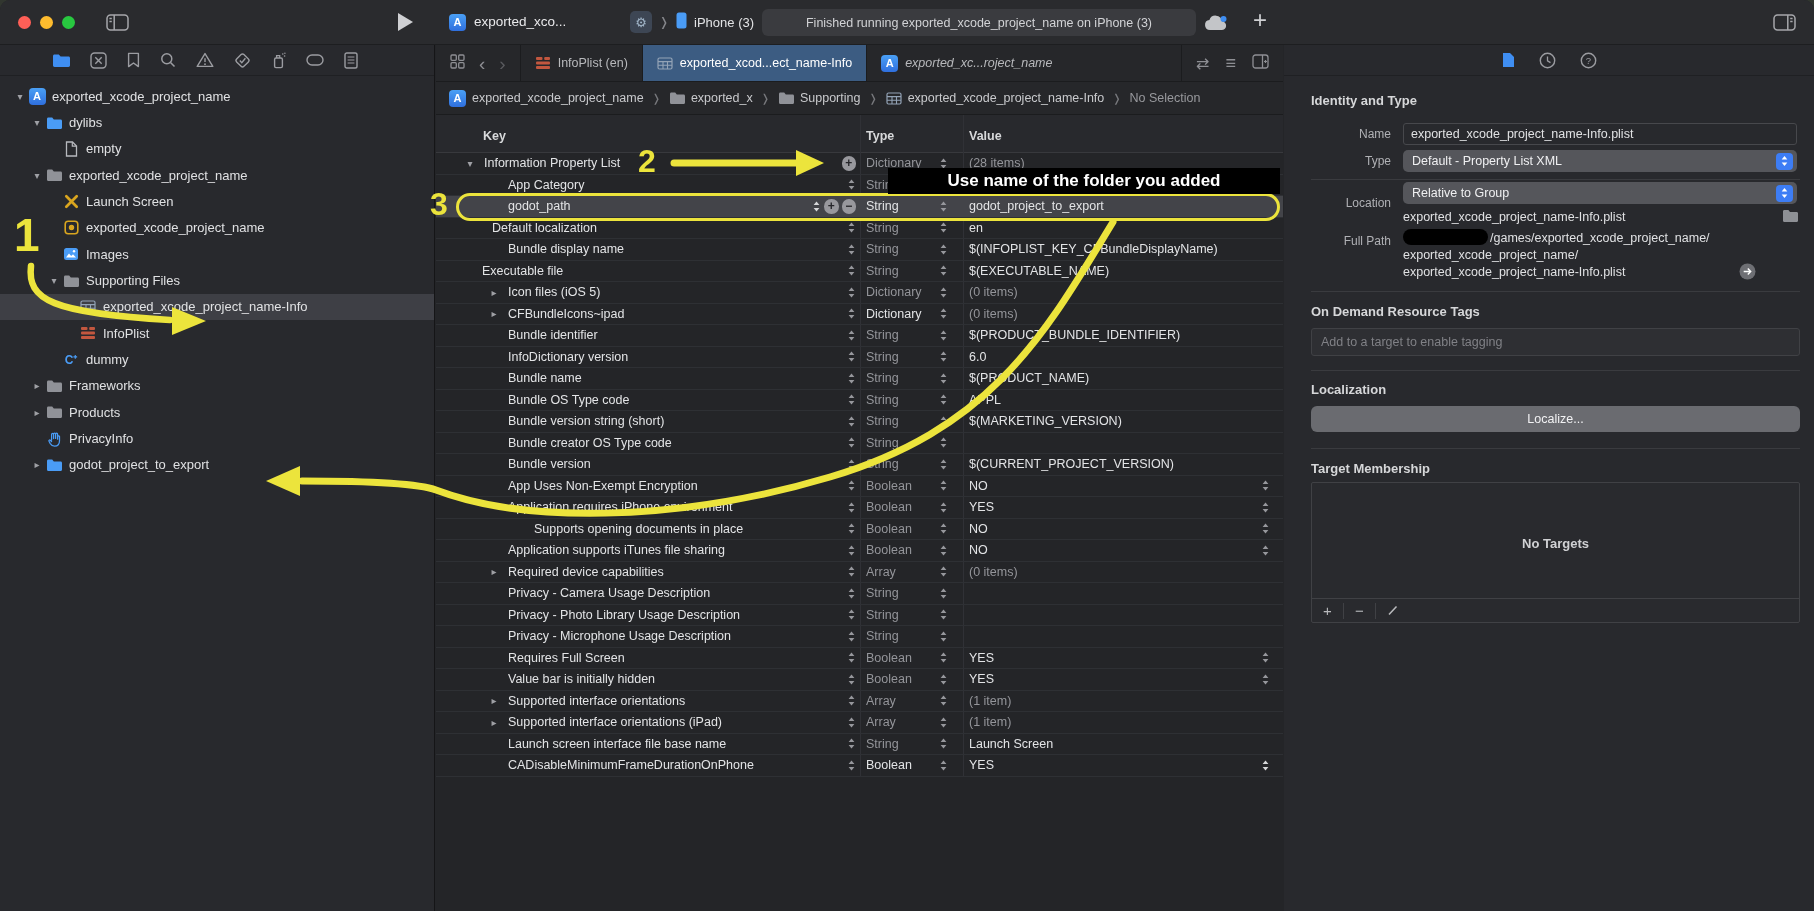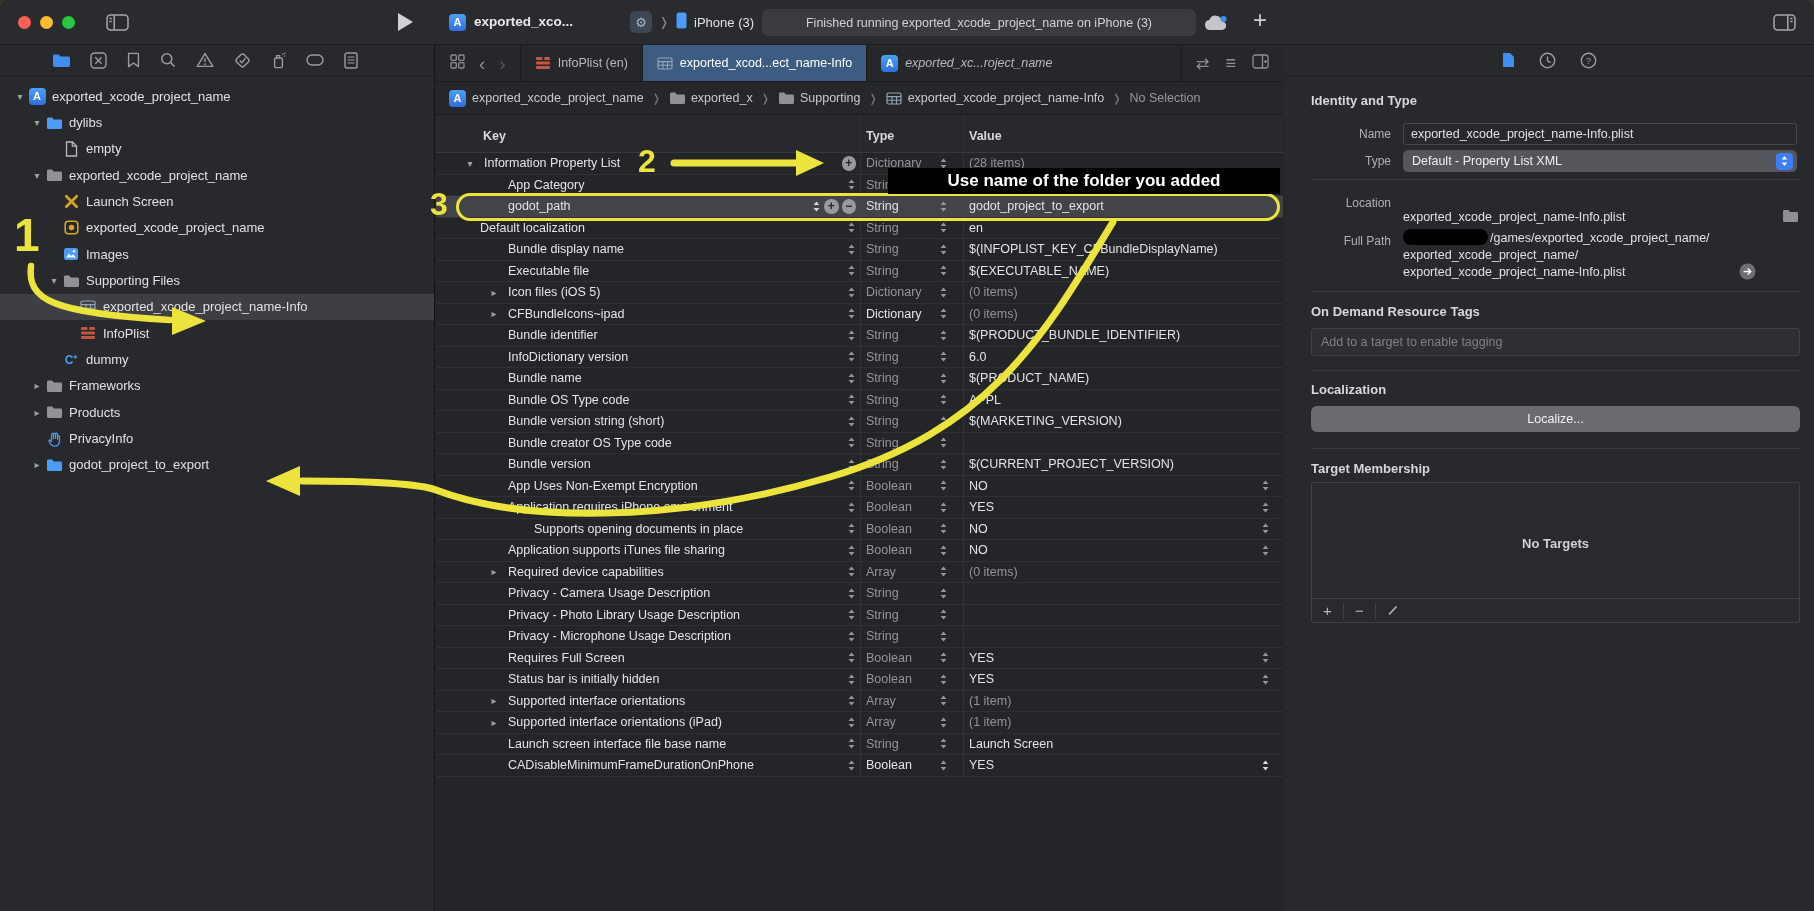--- a/index.html
+++ b/index.html
@@ -6,21 +6,21 @@
   *{box-sizing:border-box;}
   .stage{position:relative;width:1814px;height:911px;font-family:"Liberation Sans",sans-serif;
          background:#242528;overflow:hidden;border-radius:10px 10px 0 0;
          --annot:#ece43c;--ctlblue:#3d7df5;--selblue:#3c5c82;}
   
   .titlebar{position:absolute;left:0;top:0;width:1814px;height:45px;background:#2a2b2e;border-bottom:1px solid #1d1e20;}
   .tl{position:absolute;top:16px;width:13px;height:13px;border-radius:50%;}
   .toggle-btn{position:absolute;top:14px;color:#a6a7ab;}
   .play-btn{position:absolute;left:398px;top:13px;width:0;height:0;border-left:15px solid #cfd0d3;border-top:9px solid transparent;border-bottom:9px solid transparent;}
   .win-title{position:absolute;left:449px;top:12px;display:flex;align-items:center;gap:8px;}
-  .win-title .txt{color:#e9e9eb;font-size:13.5px;font-weight:bold;}
+  .win-title .txt{color:#e9e9eb;font-size:13.5px;font-weight:normal;}
   .scheme{position:absolute;left:630px;top:9px;display:flex;align-items:center;gap:7px;height:26px;}
   .gearbox{width:22px;height:22px;border-radius:5px;background:#3d4654;color:#9fb3c6;font-size:13px;display:flex;align-items:center;justify-content:center;}
   .crumb-sep{color:#85868b;font-size:12px;}
   .dev-label{color:#e2e3e5;font-size:13px;}
   .status-pill{position:absolute;left:762px;top:9px;width:434px;height:27px;background:#3a3b3f;border-radius:6px;
                color:#d2d3d6;font-size:12.5px;display:flex;align-items:center;justify-content:center;padding:0 12px;white-space:nowrap;}
   .cloud{position:absolute;left:1203px;top:13px;}
   .newtab{position:absolute;left:1253px;top:6px;color:#cfd0d3;font-size:24px;font-weight:300;}
   
   .navigator{position:absolute;left:0;top:45px;width:435px;bottom:0;background:#28292d;border-right:1px solid #151517;}
@@ -550,21 +550,21 @@
               <svg width="9" height="13" viewBox="0 0 9 13">
                 <path d="M4.5 1.4 7.4 4.9H1.6Z" fill="currentColor"></path>
                 <path d="M4.5 11.6 1.6 8.1h5.8Z" fill="currentColor"></path>
               </svg>
             </span>
           </div>
     <div class="vcell">godot_project_to_export</div>
 
   </div>
         <div class="prow">
-    <div class="kcell" style="padding-left:22px">
+    <div class="kcell" style="padding-left:34px">
             <span class="ksp"></span>
             <span class="klabel">Default localization</span>
           </div>
     <div class="kctrl">
             <span class="stepper">
               <svg width="9" height="13" viewBox="0 0 9 13">
                 <path d="M4.5 1.4 7.4 4.9H1.6Z" fill="currentColor"></path>
                 <path d="M4.5 11.6 1.6 8.1h5.8Z" fill="currentColor"></path>
               </svg>
             </span>
@@ -600,21 +600,21 @@
               <svg width="9" height="13" viewBox="0 0 9 13">
                 <path d="M4.5 1.4 7.4 4.9H1.6Z" fill="currentColor"></path>
                 <path d="M4.5 11.6 1.6 8.1h5.8Z" fill="currentColor"></path>
               </svg>
             </span>
           </div>
     <div class="vcell">$(INFOPLIST_KEY_CFBundleDisplayName)</div>
 
   </div>
         <div class="prow">
-    <div class="kcell" style="padding-left:50px">
+    <div class="kcell" style="padding-left:24px">
             <span class="ksp"></span>
             <span class="klabel">Executable file</span>
           </div>
     <div class="kctrl">
             <span class="stepper">
               <svg width="9" height="13" viewBox="0 0 9 13">
                 <path d="M4.5 1.4 7.4 4.9H1.6Z" fill="currentColor"></path>
                 <path d="M4.5 11.6 1.6 8.1h5.8Z" fill="currentColor"></path>
               </svg>
             </span>
@@ -1112,21 +1112,21 @@
               <svg width="9" height="13" viewBox="0 0 9 13">
                 <path d="M4.5 1.4 7.4 4.9H1.6Z" fill="currentColor"></path>
                 <path d="M4.5 11.6 1.6 8.1h5.8Z" fill="currentColor"></path>
               </svg>
             </span>
           </div>
   </div>
         <div class="prow">
     <div class="kcell" style="padding-left:50px">
             <span class="ksp"></span>
-            <span class="klabel">Status bar is initially hidden</span>
+            <span class="klabel">Value bar is initially hidden</span>
           </div>
     <div class="kctrl">
             <span class="stepper">
               <svg width="9" height="13" viewBox="0 0 9 13">
                 <path d="M4.5 1.4 7.4 4.9H1.6Z" fill="currentColor"></path>
                 <path d="M4.5 11.6 1.6 8.1h5.8Z" fill="currentColor"></path>
               </svg>
             </span>
           </div>
     <div class="tcell">Boolean</div>
@@ -1289,20 +1289,29 @@
         <span>Default - Property List XML</span>
         <span class="bluestep">
             <svg width="9" height="12" viewBox="0 0 9 12">
               <path d="M4.5 1 7.3 4.4H1.7Z" fill="#fff"></path>
               <path d="M4.5 11 1.7 7.6h5.6Z" fill="#fff"></path>
             </svg>
           </span>
       </div>
       <div class="ihr" style="top:103px"></div>
       <div class="ilabel" style="top:120px">Location</div>
+      <div class="idrop" style="top:106px">
+        <span>Relative to Group</span>
+        <span class="bluestep">
+            <svg width="9" height="12" viewBox="0 0 9 12">
+              <path d="M4.5 1 7.3 4.4H1.7Z" fill="#fff"></path>
+              <path d="M4.5 11 1.7 7.6h5.6Z" fill="#fff"></path>
+            </svg>
+          </span>
+      </div>
       <div class="itext" style="left:119px;top:134px">exported_xcode_project_name-Info.plist</div>
       <div style="position:absolute;left:498px;top:133px"><svg width="17" height="14" viewBox="0 0 17 14">
             <path d="M1 2.6c0-.9.5-1.5 1.4-1.5h4l1.6 1.9h6.6c.9 0 1.4.6 1.4 1.5v6.9c0 .9-.5 1.5-1.4 1.5H2.4c-.9 0-1.4-.6-1.4-1.5Z" fill="#8e9095"></path>
           </svg></div>
       <div class="ilabel" style="top:158px">Full Path</div>
       <div class="redact" style="left:119px;top:153px;width:85px;height:16px"></div>
       <div class="itext" style="left:206px;top:155px">/games/exported_xcode_project_name/</div>
       <div class="itext" style="left:119px;top:172px">exported_xcode_project_name/</div>
       <div class="itext" style="left:119px;top:189px">exported_xcode_project_name-Info.plist</div>
       <div style="position:absolute;left:455px;top:187px"><svg width="17" height="17" viewBox="0 0 17 17">

